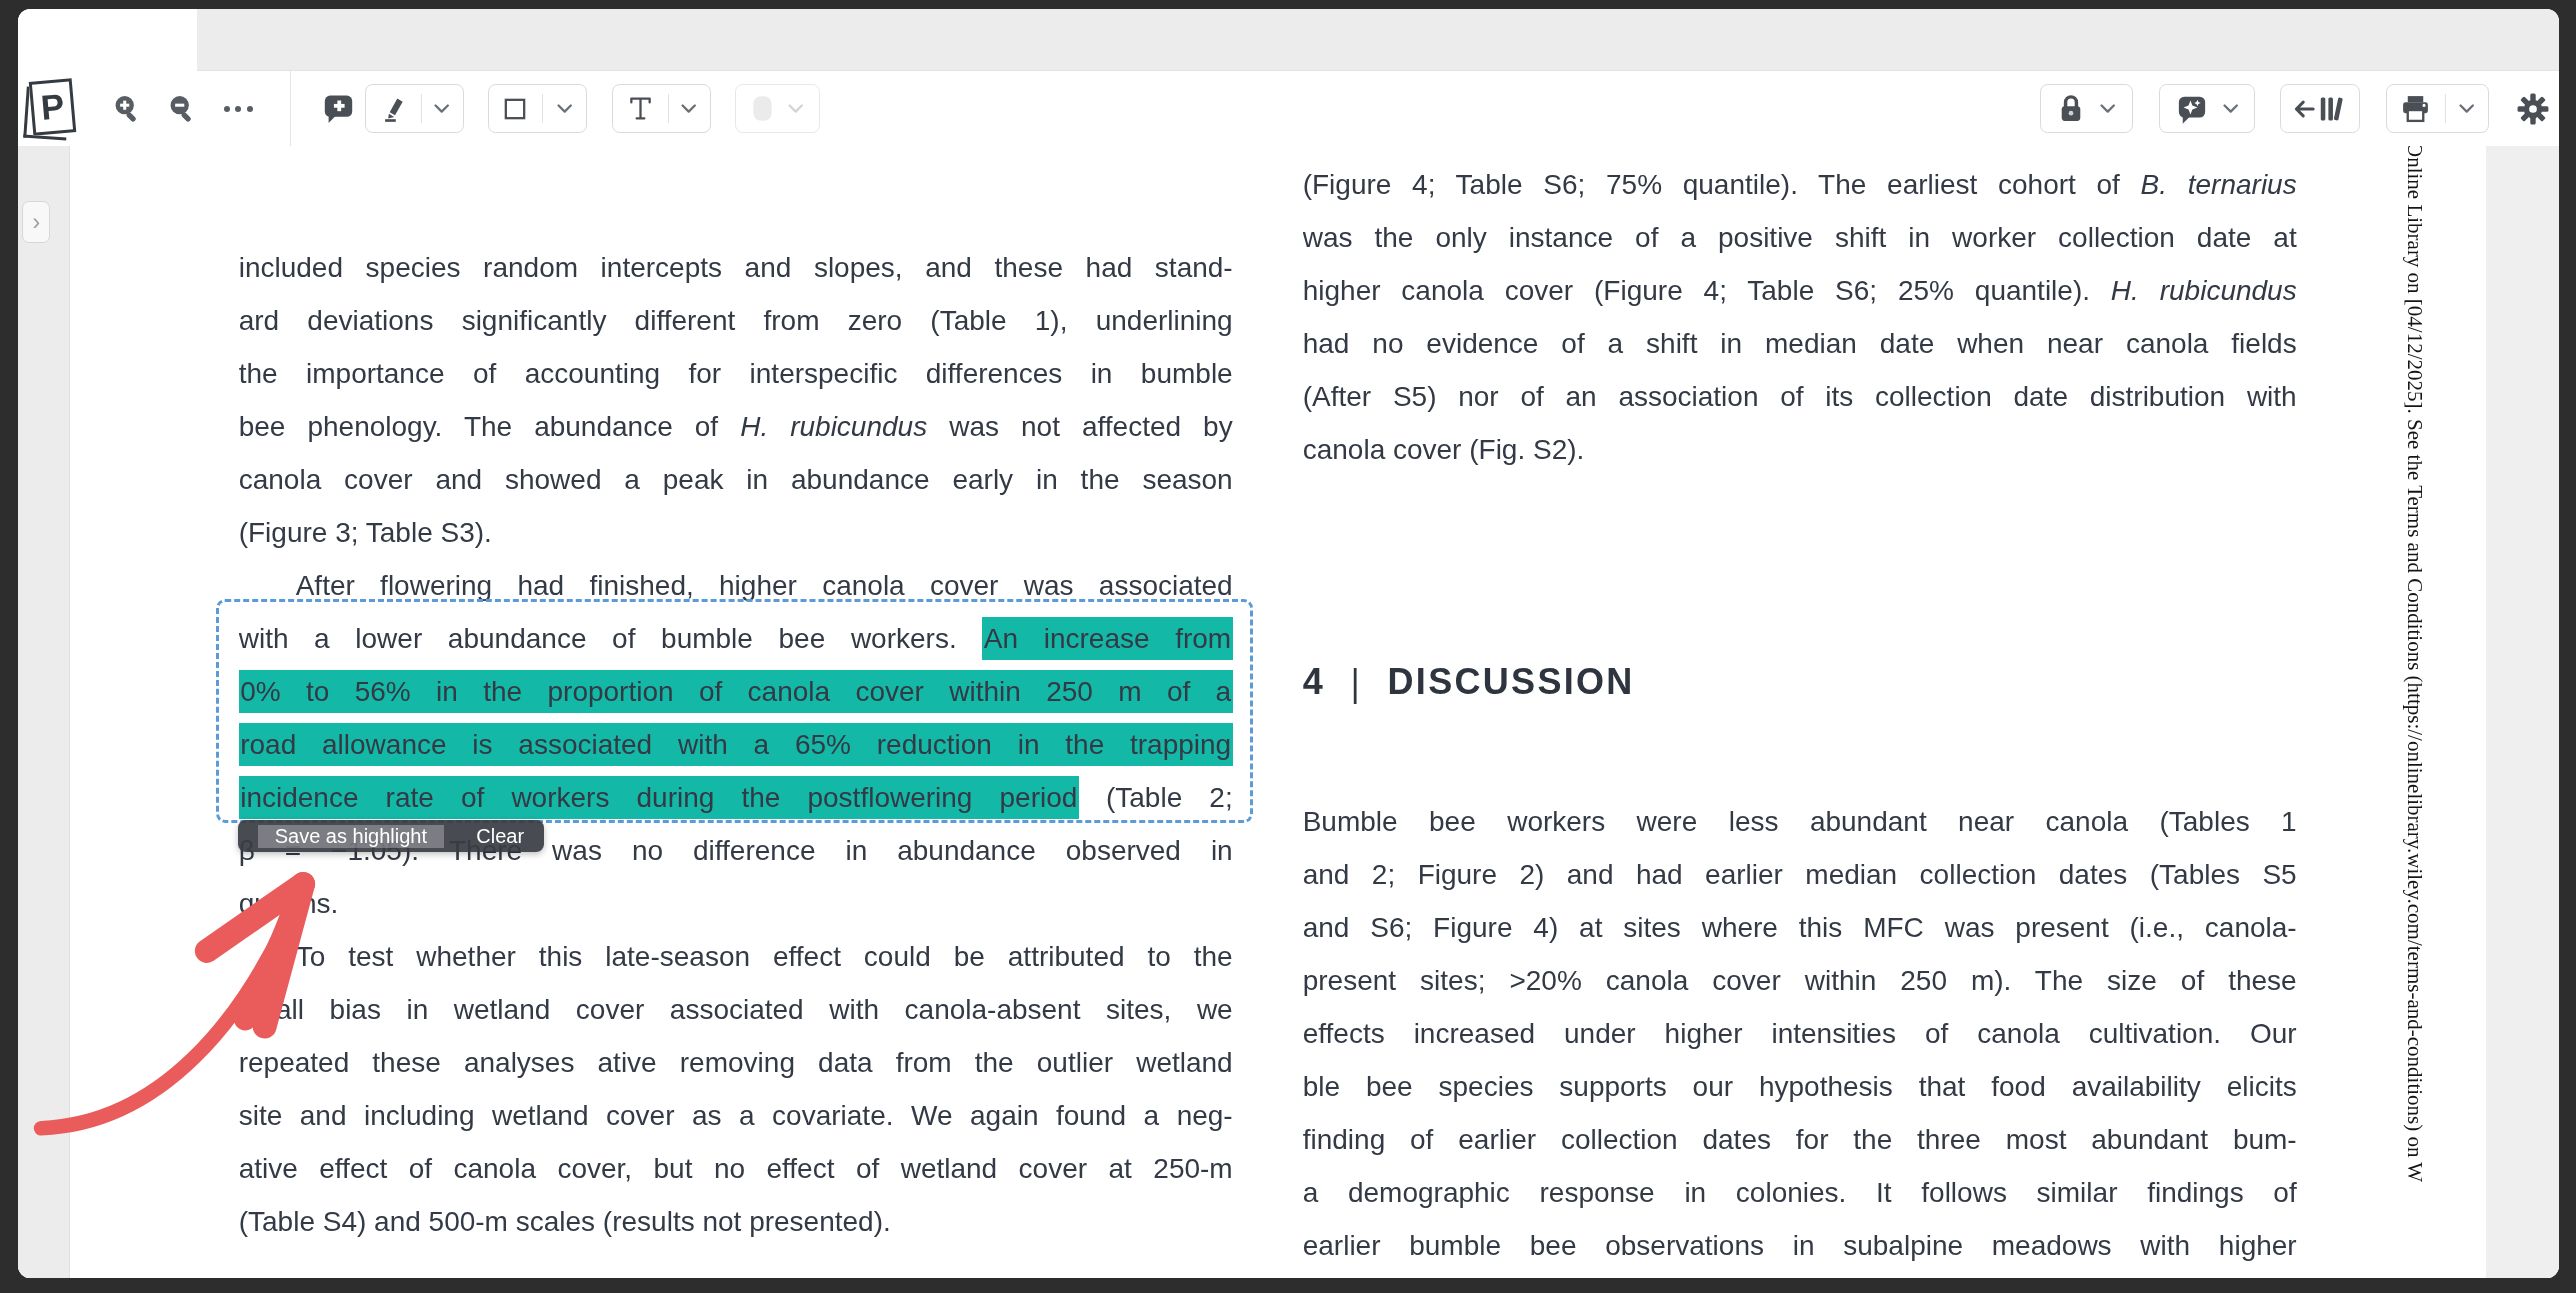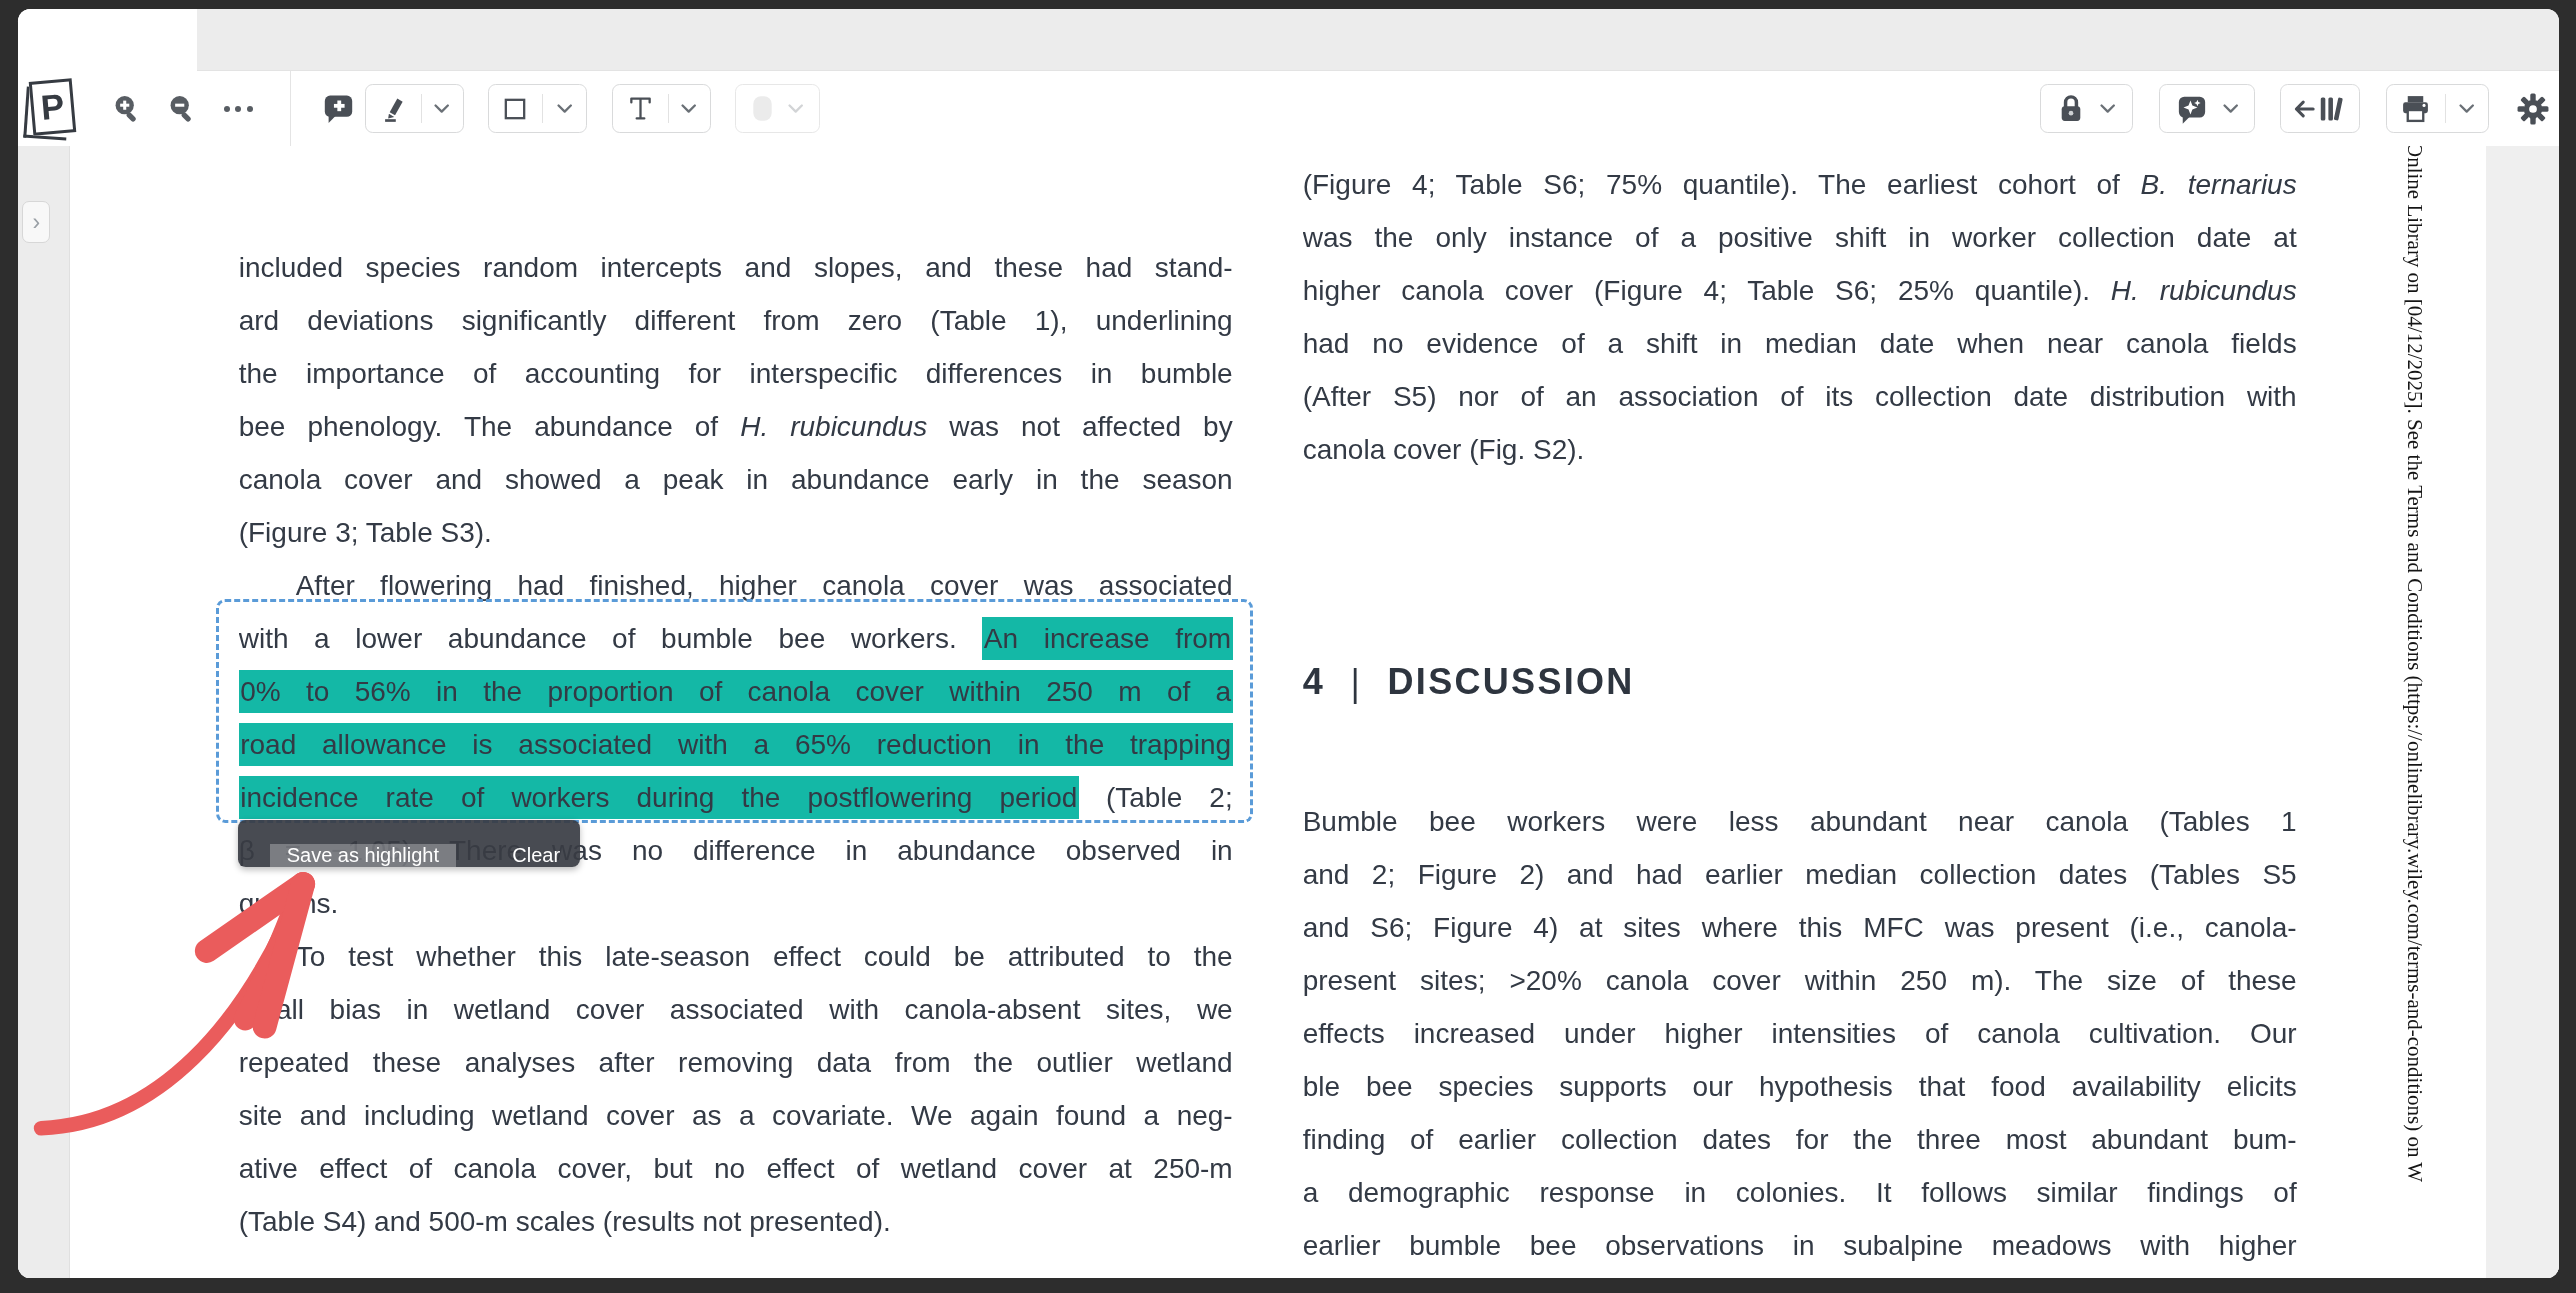--- a/index.html
+++ b/index.html
@@ -62,23 +62,23 @@
   .col-disc  { left:1233px; top:649px; }
 
   .heading { position:absolute; left:1233px; top:509px; height:54px; display:flex;
              align-items:center; gap:28px; color:#2e353f; font-size:36px; font-weight:700; }
   .heading .sep { font-weight:300; font-size:34px; transform:scaleY(1.15); }
   .heading .htitle { letter-spacing:2.3px; }
 
   
   .sel-box { position:absolute; left:146px; top:453px; width:1037px; height:224px;
              border:3.9px dashed #5a9bd8; border-radius:9.2px; }
-  .popup { position:absolute; left:168px; top:674px; height:47px; display:flex; align-items:flex-end;
+  .popup { position:absolute; left:168px; top:674px; height:32px; display:flex; align-items:center;
            background:rgba(56,60,67,0.92); border-radius:7.7px; color:#fff; font-size:20px;
-           box-shadow:0 2.3px 6.2px rgba(0,0,0,0.25); z-index:5;gap:12px; }
+           box-shadow:0 2.3px 6.2px rgba(0,0,0,0.25); z-index:5; }
   .popup .lpad { width:20px; }
   .popup .save { background:rgba(255,255,255,0.28); padding:0 17px; display:flex;
                  align-items:center; cursor:pointer; }
   .popup .psep { width:1.5px; background:rgba(255,255,255,0.3); margin:8.5px 0 8.5px 10.8px; }
   .popup .clear { padding:0 20px; display:flex; align-items:center; cursor:pointer; }
 
   
   .watermark { position:absolute; left:2332px; top:-4.6px; height:1141px;
                writing-mode:vertical-rl; font-family:"Liberation Serif","DejaVu Serif",serif;
                font-size:21px; color:#151515; white-space:nowrap; }
@@ -261,21 +261,21 @@
           <div class="tline last"><span>(Figure 3; Table S3).</span></div>
           <div class="tline indent"><span>After flowering had finished, higher canola cover was associated</span></div>
           <div class="tline"><span>with a lower abundance of bumble bee workers. </span><span class="hl">An increase from</span></div>
           <div class="tline"><span class="hl">0% to 56% in the proportion of canola cover within 250 m of a</span></div>
           <div class="tline"><span class="hl">road allowance is associated with a 65% reduction in the trapping</span></div>
           <div class="tline"><span class="hl">incidence rate of workers during the postflowering period</span><span> (Table 2;</span></div>
           <div class="tline"><span>β = −1.05). There was no difference in abundance observed in</span></div>
           <div class="tline last"><span>queens.</span></div>
           <div class="tline indent"><span>To test whether this late-season effect could be attributed to the</span></div>
           <div class="tline"><span>small bias in wetland cover associated with canola-absent sites, we</span></div>
-          <div class="tline"><span>repeated these analyses after removing data from the outlier wetland</span></div>
+          <div class="tline"><span>repeated these analyses ative removing data from the outlier wetland</span></div>
           <div class="tline"><span>site and including wetland cover as a covariate. We again found a neg-</span></div>
           <div class="tline"><span>ative effect of canola cover, but no effect of wetland cover at 250-m</span></div>
           <div class="tline last"><span>(Table S4) and 500-m scales (results not presented).</span></div>
         </div>
 
       <div class="col col-right">
           <div class="tline"><span>(Figure 4; Table S6; 75% quantile). The earliest cohort of </span><span class="it">B. ternarius</span></div>
           <div class="tline"><span>was the only instance of a positive shift in worker collection date at</span></div>
           <div class="tline"><span>higher canola cover (Figure 4; Table S6; 25% quantile). </span><span class="it">H. rubicundus</span></div>
           <div class="tline"><span>had no evidence of a shift in median date when near canola fields</span></div>

